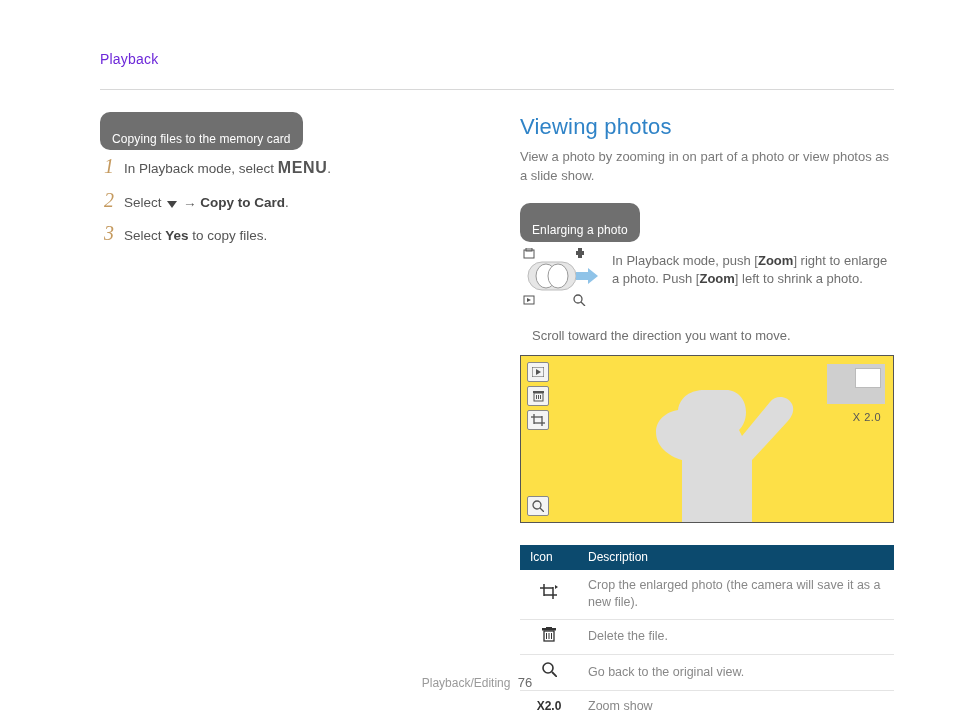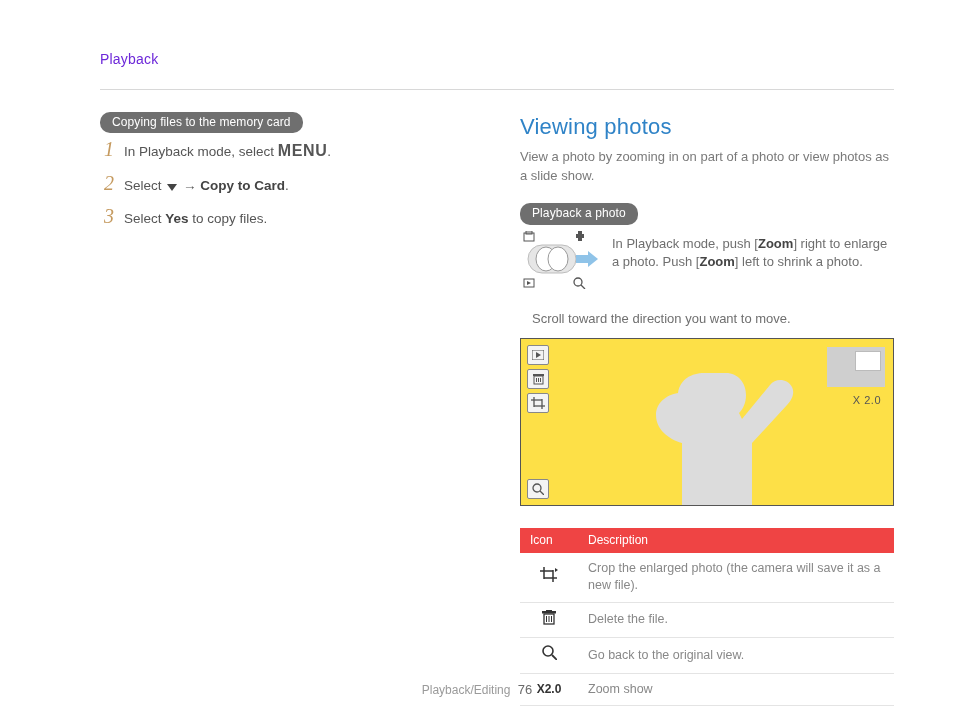--- a/index.html
+++ b/index.html
@@ -32,21 +32,21 @@
   }
   .col {
     flex: 1;
     min-width: 0;
   }
   .pill {
     display: inline-block;
     background: #6f6f6f;
     color: #fff;
     border-radius: 10px;
-    padding: 2px 12px 3px 12px;
+    padding: 19px 12px 3px 12px;
     font-size: 12px;
     letter-spacing: 0.1px;
     margin-bottom: 6px;
   }
   .lead {
     color: #7a7a7a;
     font-size: 13px;
     margin-bottom: 18px;
     font-weight: 300;
   }
@@ -176,21 +176,21 @@
     left: 110px;
     bottom: 0;
   }
   
   table.icon-table {
     width: 100%;
     border-collapse: collapse;
     font-size: 12.5px;
   }
   .icon-table thead th {
-    background: #ef4444;
+    background: #0c4a6e;
     color: #fff;
     font-weight: 400;
     text-align: left;
     padding: 4px 10px;
     font-size: 12px;
   }
   .icon-table thead th:first-child { width: 58px; }
   .icon-table tbody td {
     border-bottom: 1px solid #e4e4e4;
     padding: 7px 10px;
@@ -199,21 +199,21 @@
     font-weight: 300;
   }
   .icon-table tbody td:first-child {
     text-align: center;
     color: #333;
     font-size: 14px;
     font-weight: 400;
   }
   .footer {
     position: absolute;
-    bottom: 21px;
+    bottom: 28px;
     left: 0; right: 0;
     text-align: center;
     font-size: 12px;
     color: #9a9a9a;
     margin-top: 16px;
   }
   .footer .pn {
     color: #6a6a6a;
     font-size: 13px;
     margin-left: 4px;
@@ -249,21 +249,21 @@
       <span>
         <span>Select </span><span class="bold">Yes</span><span> to copy files.</span>
       </span>
     </div>
   </div>
 
   <div class="col">
     <h2 class="section-title">Viewing photos</h2>
     <div class="lead">View a photo by zooming in on part of a photo or view photos as a slide show.</div>
 
-    <div class="pill">Playback a photo</div>
+    <div class="pill">Enlarging a photo</div>
 
     <div class="zoom-row">
       <div class="zoom-illus">
         <svg width="78" height="58" viewBox="0 0 78 58">
 
           <rect x="4" y="2" width="10" height="8" fill="none" stroke="#555" stroke-width="1"></rect>
           <rect x="6" y="0" width="6" height="3" fill="none" stroke="#555" stroke-width="1"></rect>
           <rect x="58" y="0" width="4" height="10" fill="#555"></rect>
           <rect x="56" y="3" width="8" height="4" fill="#555"></rect>
 

